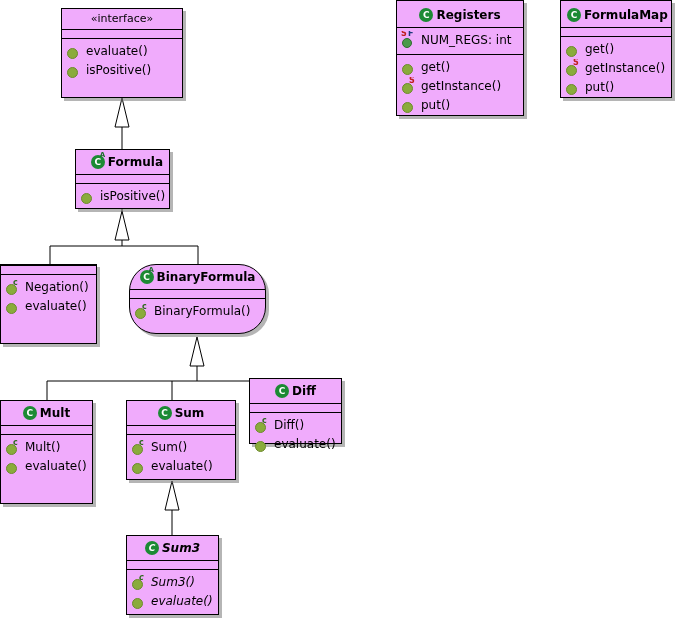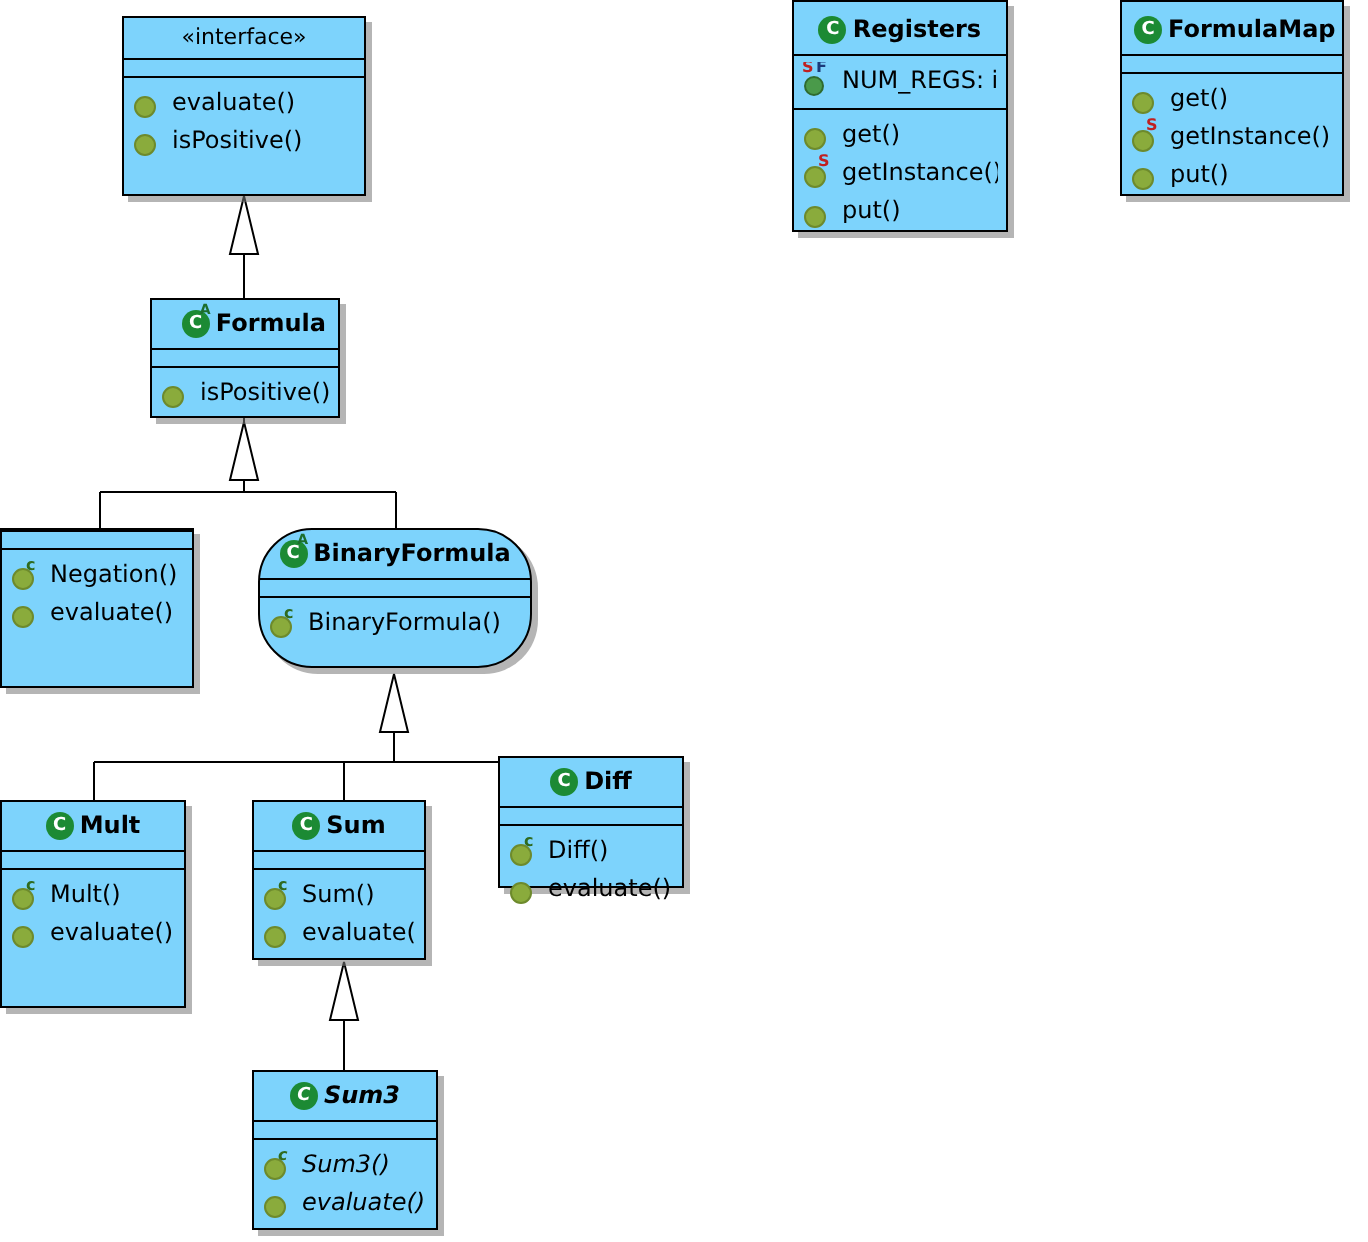--- a/index.html
+++ b/index.html
@@ -22,21 +22,21 @@
     left: 0; top: 0;
     width: 684px;
     height: 621px;
     pointer-events: none;
   }
 
   
   .umlbox {
     position: absolute;
     box-sizing: border-box;
-    background: #7dd3fc;
+    background: #f0abfc;
     border: 1px solid #000000;
     box-shadow: 3px 3px 0 0 rgba(120,120,120,0.55);
     z-index: 3;
   }
   .hdr {
     box-sizing: border-box;
     padding: 3px 6px 4px 6px;
     text-align: center;
     white-space: nowrap;
     overflow: hidden;
@@ -234,21 +234,21 @@
     <div class="ops">
       <span class="member">
         <span class="ico ico-method"></span><span class="mlabel">evaluate()</span>
       </span>
       <span class="member">
         <span class="ico ico-method"></span><span class="mlabel">isPositive()</span>
       </span>
     </div>
   </div>
 
-  <div class="umlbox" style="left:396px; top:0px; width:108px; height:116px;">
+  <div class="umlbox" style="left:396px; top:0px; width:128px; height:116px;">
     <div class="hdr" style="padding-top:5px;">
       <span class="titleline">
         <span class="ico hdrico ico-class"></span><span class="cname">Registers</span>
       </span>
     </div>
     <div class="attrs">
       <span class="member">
         <span class="ico ico-field"><span class="badgeS">S</span><span class="badgeF">F</span></span><span class="mlabel">NUM_REGS: int</span>
       </span>
     </div>
@@ -335,21 +335,21 @@
     <div class="ops">
       <span class="member">
         <span class="ico ico-method ico-ctor"></span><span class="mlabel">Mult()</span>
       </span>
       <span class="member">
         <span class="ico ico-method"></span><span class="mlabel">evaluate()</span>
       </span>
     </div>
   </div>
 
-  <div class="umlbox" style="left:126px; top:400px; width:87px; height:80px;">
+  <div class="umlbox" style="left:126px; top:400px; width:110px; height:80px;">
     <div class="hdr" style="padding-top:3px;">
       <span class="titleline">
         <span class="ico hdrico ico-class"></span><span class="cname">Sum</span>
       </span>
     </div>
     <div class="attrs empty"></div>
     <div class="ops">
       <span class="member">
         <span class="ico ico-method ico-ctor"></span><span class="mlabel">Sum()</span>
       </span>

